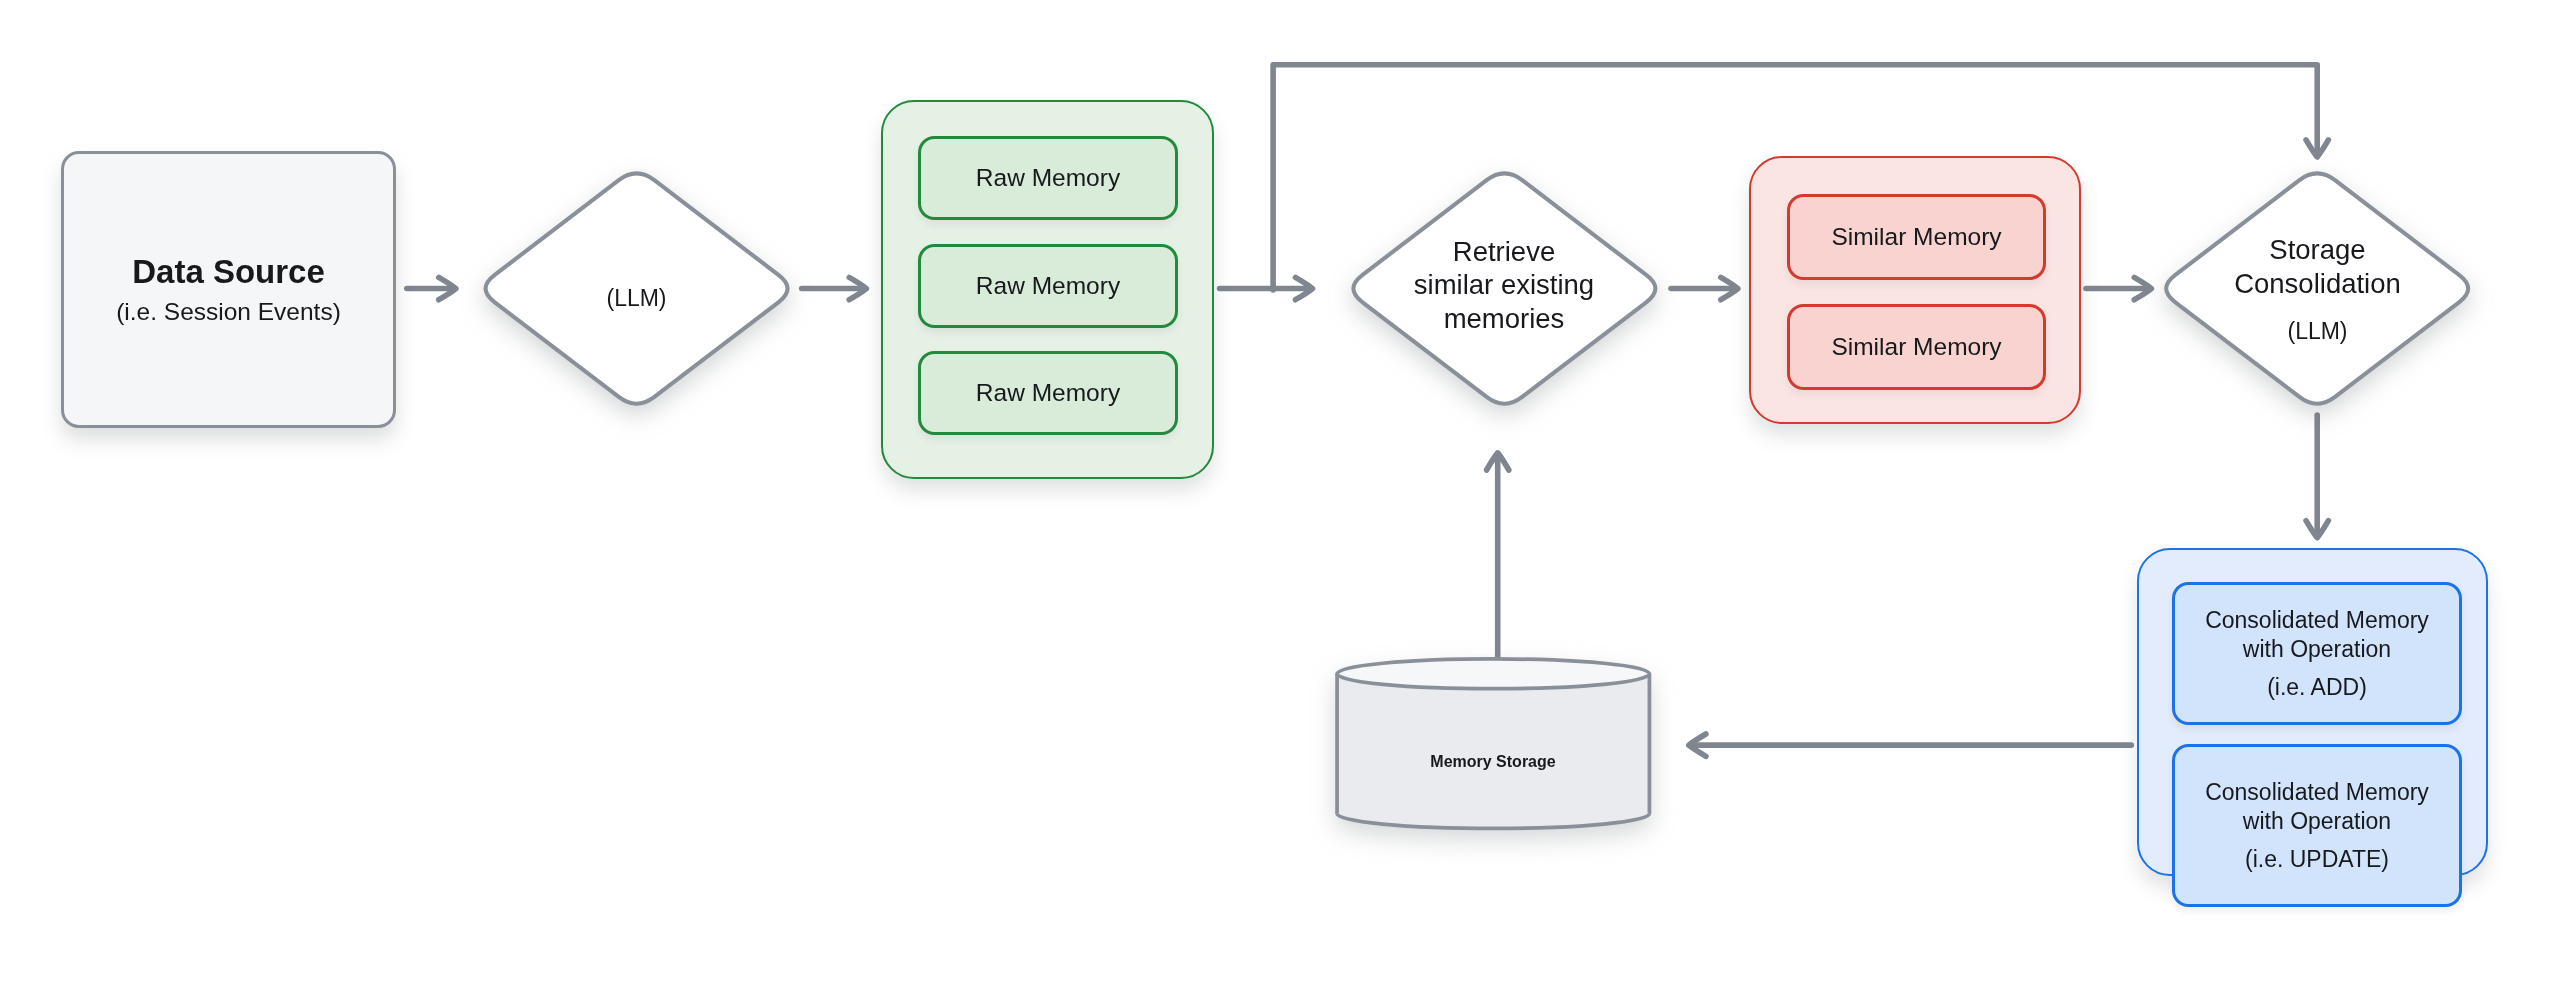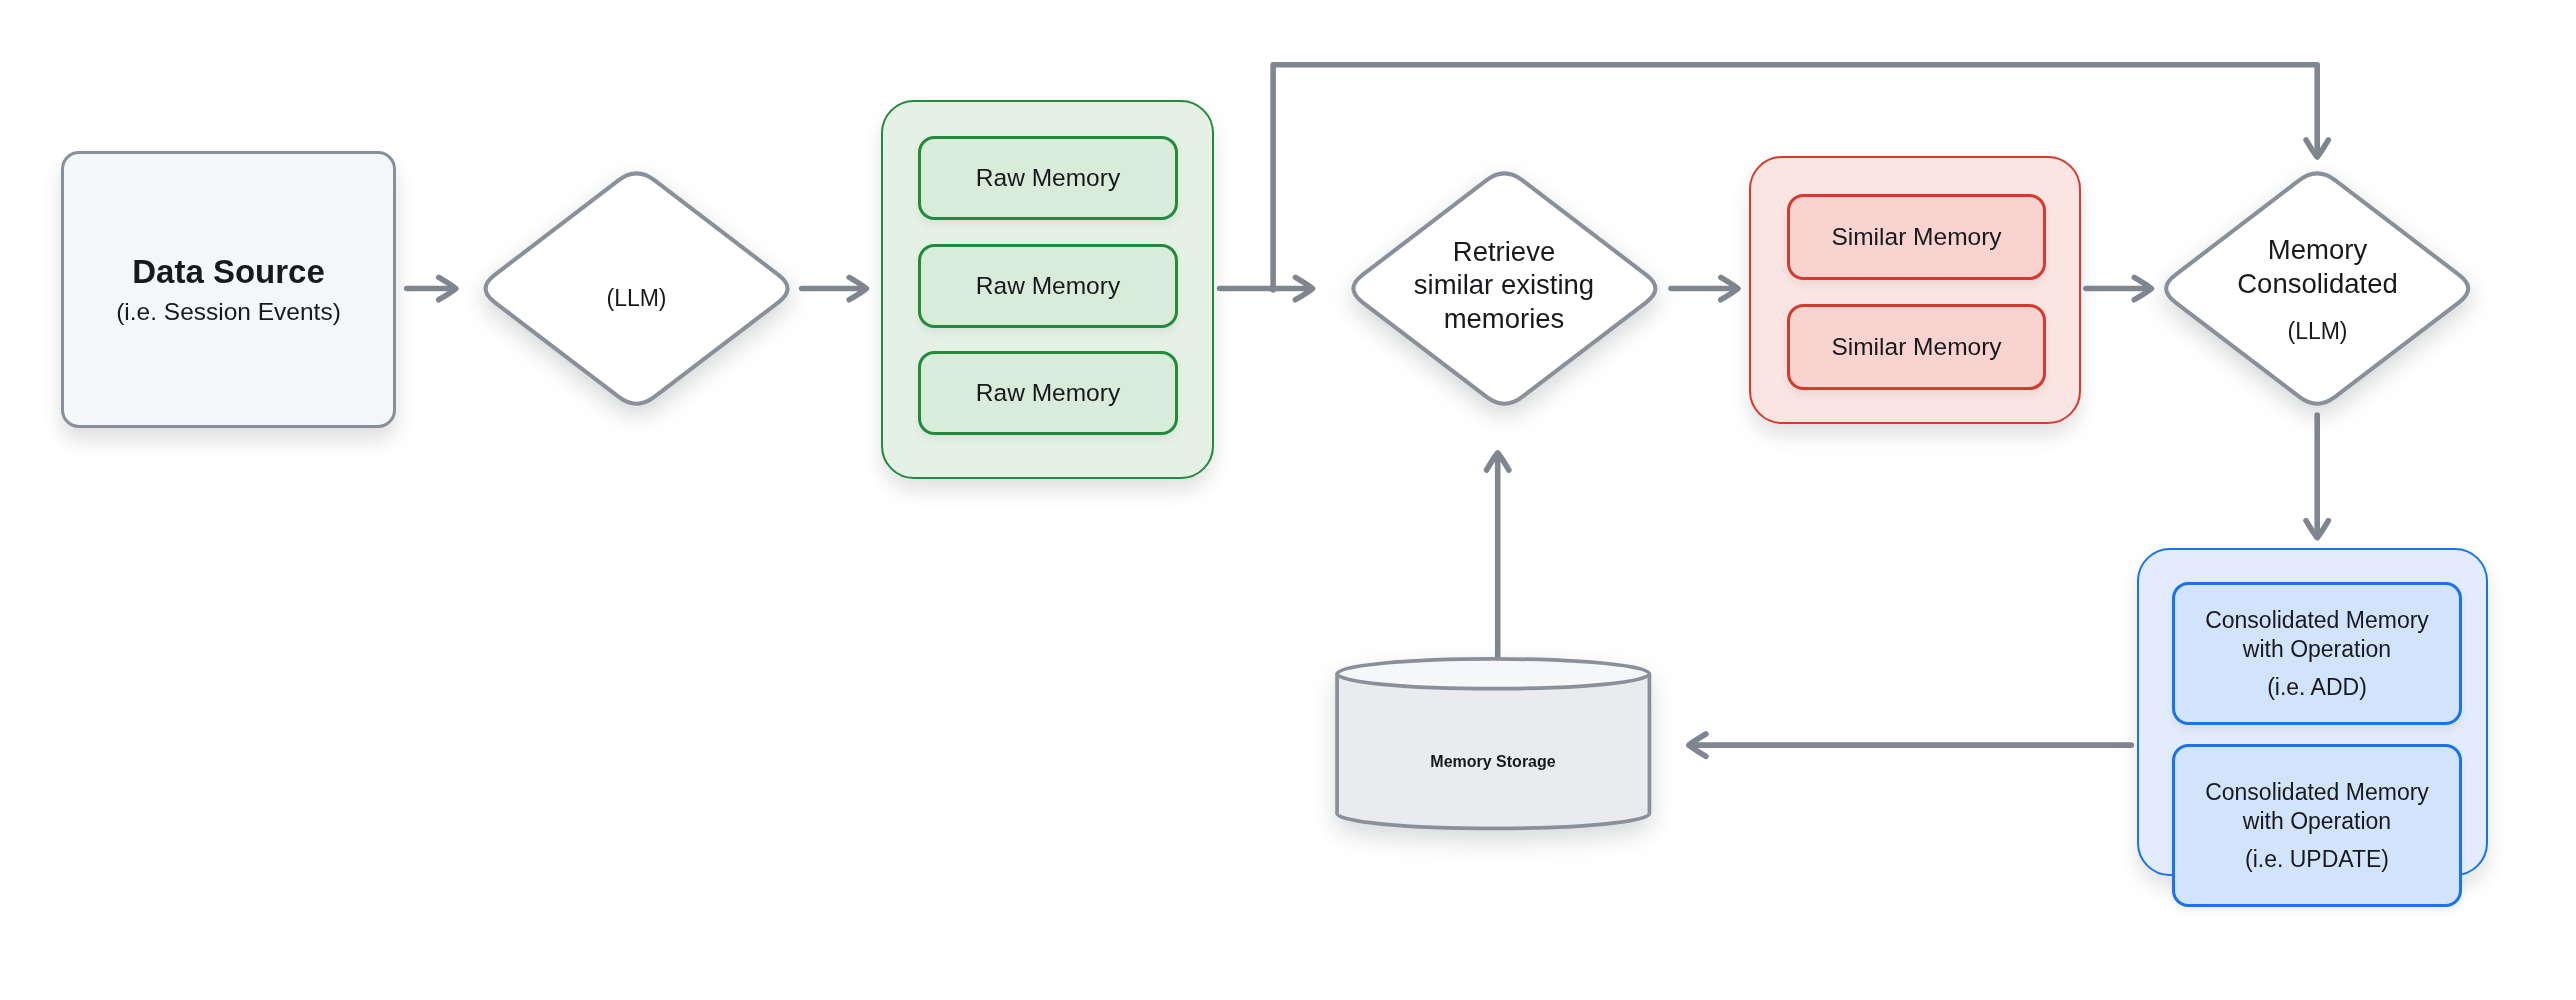--- a/index.html
+++ b/index.html
@@ -108,21 +108,21 @@
   <div class="dtext" style="left:1411px;top:197px;width:186px;height:176px;">
     <div class="dtitle">Retrieve similar existing memories</div>
   </div>
 
   <div class="panel red" style="left:1749px;top:156px;width:332px;height:268px;">
     <div class="item red" style="left:36px;top:36px;width:259px;height:86px;">Similar Memory</div>
     <div class="item red" style="left:36px;top:146px;width:259px;height:86px;">Similar Memory</div>
   </div>
 
   <div class="dtext" style="left:2221px;top:201px;width:193px;height:176px;">
-    <div class="dtitle">Memory Consolidated</div>
+    <div class="dtitle">Storage Consolidation</div>
     <div class="dsub">(LLM)</div>
   </div>
 
   <div class="panel blue" style="left:2137px;top:548px;width:351px;height:328px;">
     <div class="item blue" style="left:33px;top:32px;width:290px;height:143px;">
       <div class="citem-title">Consolidated Memory with Operation</div>
       <div class="citem-sub">(i.e. ADD)</div>
     </div>
     <div class="item blue" style="left:33px;top:194px;width:290px;height:163px;">
       <div class="citem-title">Consolidated Memory with Operation</div>

